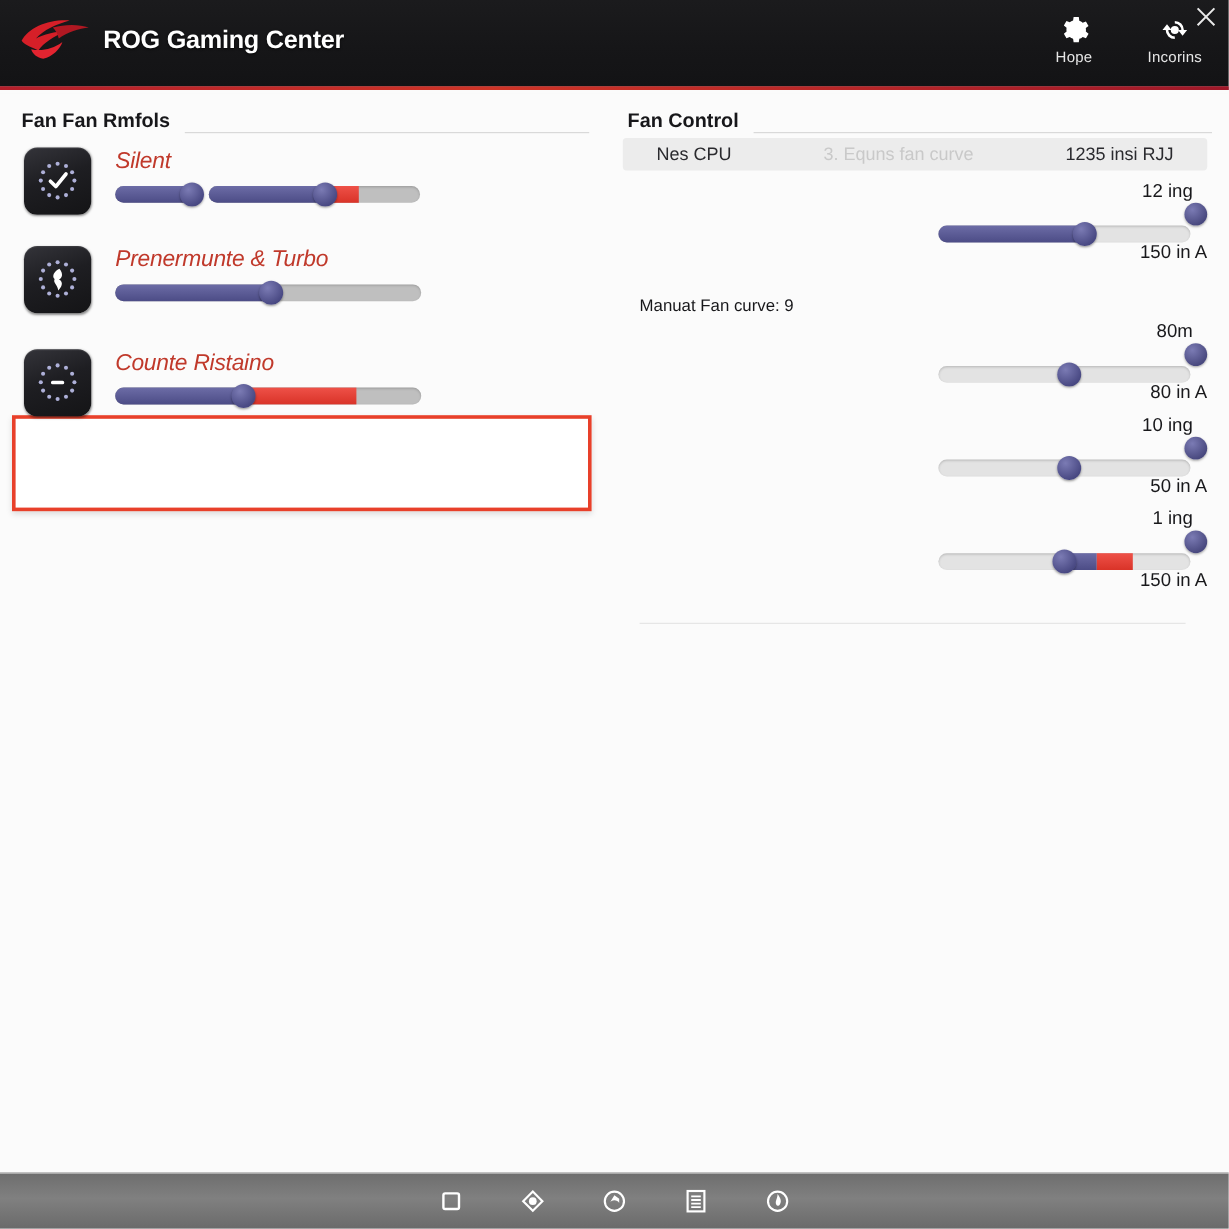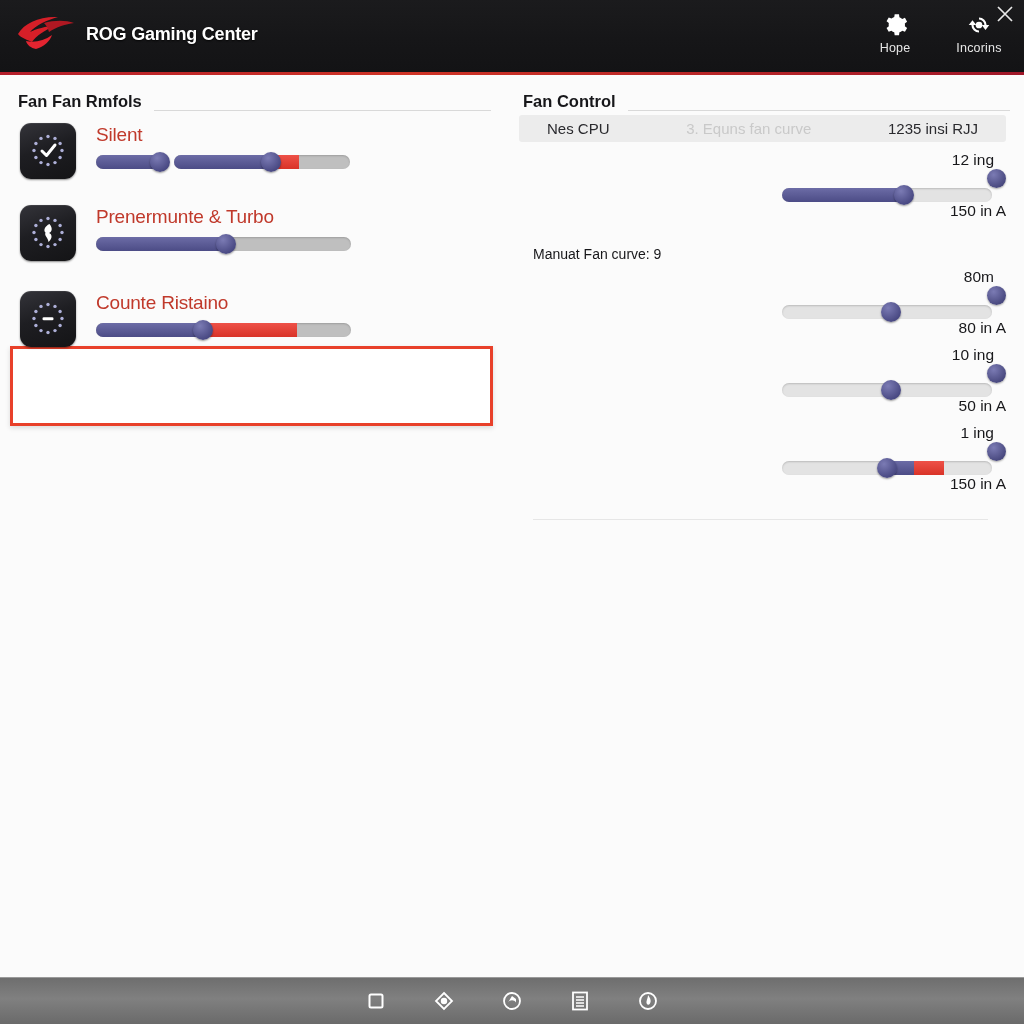--- a/index.html
+++ b/index.html
@@ -19,41 +19,41 @@
     box-sizing:border-box;
   }
   .titlebar:after{
     content:"";position:absolute;left:0;bottom:-3px;width:100%;height:3px;
     background:linear-gradient(90deg,#c0202c,#e03a28 40%,#a8182a);
     opacity:.85;
   }
   .brand{position:absolute;left:14px;top:14px;display:flex;align-items:center;gap:8px;}
   .rog-logo{width:64px;height:40px;display:block;}
   .brand-title{
-    color:#ffffff;font-size:18px;font-weight:bold;letter-spacing:-0.2px;
+    color:#ffffff;font-size:21px;font-weight:bold;letter-spacing:-0.2px;
     text-shadow:0 1px 2px rgba(0,0,0,.8);
   }
   .hdr-actions{position:absolute;right:16px;top:12px;display:flex;gap:26px;}
   .hdr-btn{width:58px;display:flex;flex-direction:column;align-items:center;gap:3px;cursor:pointer;}
   .hdr-btn svg{display:block;}
   .hdr-btn span{color:#e6e6e6;font-size:12.5px;letter-spacing:.2px;}
   .close-x{position:absolute;right:8px;top:3px;width:22px;height:22px;cursor:pointer;}
 
   
   .content{position:absolute;left:0;top:78px;width:1024px;height:900px;background:#fbfbfb;}
 
   .panel-left{position:absolute;left:0;top:0;width:505px;}
   .panel-right{position:absolute;left:505px;top:0;width:519px;}
 
   .sec-head{display:flex;align-items:flex-end;gap:12px;margin:14px 14px 4px 18px;}
   .sec-title{font-size:16.5px;font-weight:bold;color:#17171a;white-space:nowrap;}
   .sec-rule{flex:1;height:1px;background:#d9d9d9;}
 
   
-  .mode-row{position:relative;display:flex;align-items:flex-start;padding:8px 0 8px 0;margin-left:20px;}
+  .mode-row{position:relative;display:flex;align-items:flex-start;padding:8px 0 8px 0;margin-left:20px;font-style:italic;}
   .mode-icon{
     width:56px;height:56px;flex:0 0 56px;border-radius:11px;
     background:linear-gradient(160deg,#34343a 0%,#1e1e22 45%,#141416 100%);
     box-shadow:0 1px 2px rgba(0,0,0,.45), inset 0 1px 0 rgba(255,255,255,.07);
     display:flex;align-items:center;justify-content:center;
   }
   .mode-body{margin-left:20px;padding-top:1px;}
   .mode-label{font-size:19px;color:#c0392b;font-weight:500;letter-spacing:-.2px;margin-bottom:9px;}
   .slider-line{display:flex;align-items:center;gap:14px;}
 

